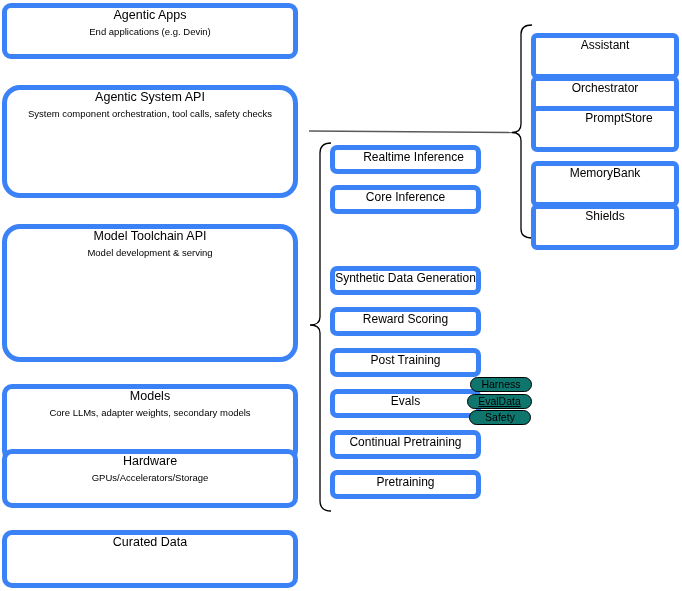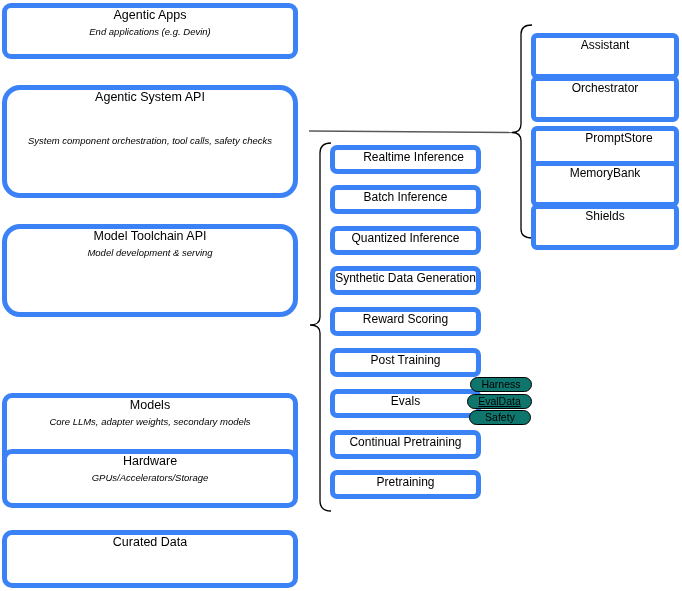--- a/index.html
+++ b/index.html
@@ -32,21 +32,21 @@
     align-items: center;
     justify-content: flex-start;
     text-align: center;
     z-index: 2;
   }
   
   .lbox { left: 2px; width: 296px; border-radius: 10px; }
   .lbox.big { border-radius: 18px; }
   .lbox.small-r { border-radius: 9px; }
   .node-title { font-size: 12.5px; line-height: 15px; }
-  .node-subtitle { font-size: 9.5px; line-height: 12px; margin-top: 3px; font-style: italic; }
+  .node-subtitle { font-size: 9.5px; line-height: 12px; margin-top: 3px; }
   
   .mbox {
     left: 330px; width: 151px; height: 29px;
     border-radius: 7px;
     font-size: 12px;
   }
   
   .rbox {
     left: 531px; width: 148px; height: 46px;
     border-radius: 6px;
@@ -77,52 +77,49 @@
     <path d="M 309 131 L 512 132.5" fill="none" stroke="#595959" stroke-width="1.3"></path>
     <path d="M 331 143 Q 320 143 320 153 L 320 317 Q 320 325 310 325 Q 320 325 320 333 L 320 501 Q 320 511 331 511" fill="none" stroke="#000000" stroke-width="1.3"></path>
     <path d="M 532 25 Q 521 25 521 34 L 521 124 Q 521 132.5 512 132.5 Q 521 132.5 521 141 L 521 229 Q 521 238 532 238" fill="none" stroke="#000000" stroke-width="1.3"></path>
   </svg>
 
   <div class="node lbox small-r" style="top:3px;height:56px;">
     <div class="node-title">Agentic Apps</div>
     <div class="node-subtitle">End applications (e.g. Devin)</div>
   </div>
 
-  <div class="node lbox big" style="top:85px;height:113px;gap:27px;">
+  <div class="node lbox big" style="top:85px;height:113px;">
     <div class="node-title">Agentic System API</div>
     <div class="node-subtitle">System component orchestration, tool calls, safety checks</div>
   </div>
 
-  <div class="node lbox big" style="top:224px;height:93px;">
+  <div class="node lbox big" style="top:224px;height:138px;">
     <div class="node-title">Model Toolchain API</div>
     <div class="node-subtitle">Model development &amp; serving</div>
   </div>
 
-  <div class="node lbox" style="top:393px;height:77px;">
+  <div class="node lbox" style="top:384px;height:77px;">
     <div class="node-title">Models</div>
     <div class="node-subtitle">Core LLMs, adapter weights, secondary models</div>
   </div>
 
   <div class="node lbox" style="top:449px;height:59px;">
     <div class="node-title">Hardware</div>
     <div class="node-subtitle">GPUs/Accelerators/Storage</div>
   </div>
 
   <div class="node lbox" style="top:530px;height:58px;">
     <div class="node-title">Curated Data</div>
   </div>
 
   <div class="node mbox" style="top:145px;padding-left:16px;">
     <span>Realtime Inference</span>
   </div>
   <div class="node mbox" style="top:185px;">
-    <span>Batch Inference</span>
-  </div>
-  <div class="node mbox" style="top:226px;">
-    <span>Quantized Inference</span>
+    <span>Core Inference</span>
   </div>
   <div class="node mbox" style="top:266px;">
     <span>Synthetic Data Generation</span>
   </div>
   <div class="node mbox" style="top:307px;border-radius:7px;">
     <span>Reward Scoring</span>
   </div>
   <div class="node mbox" style="top:348px;">
     <span>Post Training</span>
   </div>
@@ -145,21 +142,21 @@
   <div class="pill" style="left:469px;top:410px;width:62px;">
     <span>Safety</span>
   </div>
 
   <div class="node rbox" style="top:33px;">
     <span>Assistant</span>
   </div>
   <div class="node rbox" style="top:76px;">
     <span>Orchestrator</span>
   </div>
-  <div class="node rbox" style="top:126px;padding-left:28px;">
+  <div class="node rbox" style="top:106px;padding-left:28px;">
     <span>PromptStore</span>
   </div>
   <div class="node rbox" style="top:161px;">
     <span>MemoryBank</span>
   </div>
   <div class="node rbox" style="top:204px;">
     <span>Shields</span>
   </div>
 
 </div>

